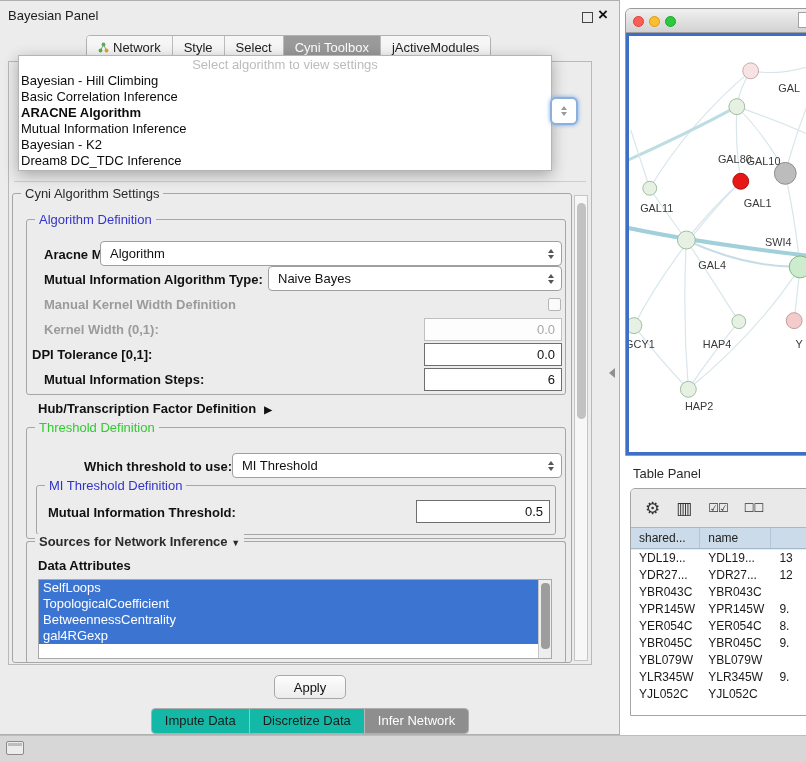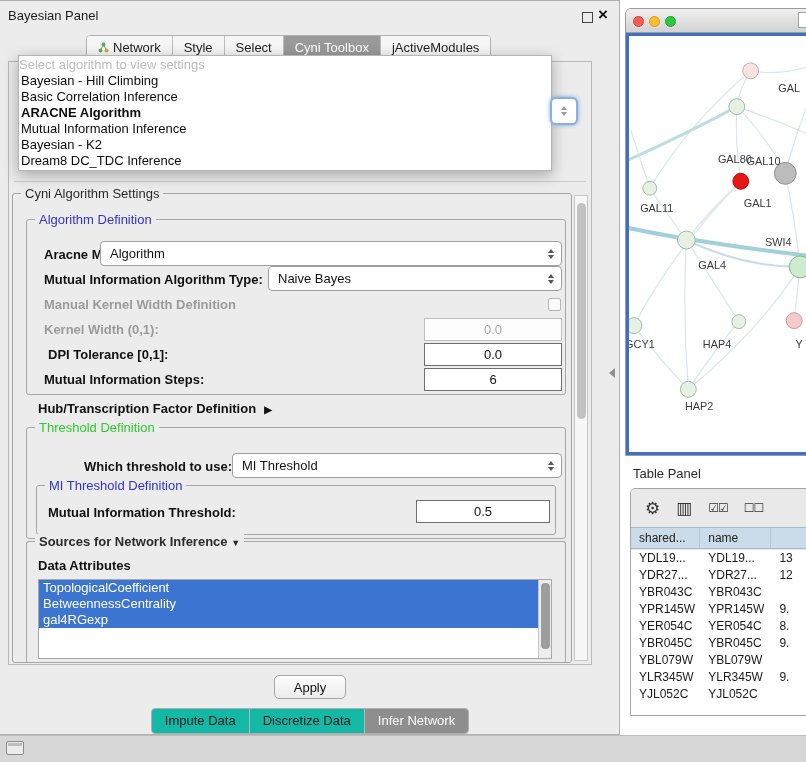--- a/index.html
+++ b/index.html
@@ -34,21 +34,21 @@
   #src-group{left:26px;top:540px;width:540px;height:122px;border-bottom:none}
 
   .flabel{position:absolute;font-weight:bold;font-size:13px;color:#111;white-space:nowrap}
   .flabel.dis{color:#9b9b9b}
 
   .combo{position:absolute;height:25px;background:#fff;border:1px solid #9f9f9f;border-radius:4px;display:flex;align-items:center;padding-left:9px;font-size:13px;cursor:pointer}
   .combo .arrs{position:absolute;right:7px;top:50%;transform:translateY(-50%);display:flex;flex-direction:column;gap:2px}
   .combo .au{width:0;height:0;border-left:3.5px solid transparent;border-right:3.5px solid transparent;border-bottom:4.5px solid #555}
   .combo .ad{width:0;height:0;border-left:3.5px solid transparent;border-right:3.5px solid transparent;border-top:4.5px solid #555}
 
-  .tfield{position:absolute;height:23px;background:#fff;border:1px solid #6e6e6e;font-size:13px;text-align:center;padding:0 6px;font-family:"Liberation Sans",sans-serif;color:#111}
+  .tfield{position:absolute;height:23px;background:#fff;border:1px solid #6e6e6e;font-size:13px;text-align:right;padding:0 6px;font-family:"Liberation Sans",sans-serif;color:#111}
   .tfield.dis{border-color:#c0c0c0;color:#a8a8a8;background:#fdfdfd}
 
   .checkbox{position:absolute;width:13px;height:13px;border:1px solid #b5b5b5;border-radius:2px;background:#fbfbfb;cursor:pointer}
 
   .toggle-row{position:absolute;font-weight:bold;font-size:13px;color:#111;cursor:pointer;white-space:nowrap}
   .tri{font-size:10px;margin-left:8px;color:#111}
 
   #attr-list{position:absolute;left:38px;top:578px;width:514px;height:80px;background:#fff;border:1px solid #a8a8a8;overflow:hidden}
   .src-item{height:16px;line-height:16px;padding-left:4px;font-size:13px;background:#3c74d2;color:#fff;cursor:pointer}
   .list-sb{position:absolute;right:0;top:0;width:13px;height:78px;background:#eeeeee;border-left:1px solid #c6c6c6}
@@ -61,21 +61,21 @@
   .apply-btn{width:72px;height:24px;border:1px solid #a8a8a8;border-radius:5px;background:linear-gradient(#fdfdfd,#ececec);font-size:13px;display:flex;align-items:center;justify-content:center;cursor:pointer}
 
   .bottom-tabs{position:absolute;left:0;top:707px;width:620px;display:flex;justify-content:center}
   .bt-bar{display:flex;border:1px solid #aeaeae;border-radius:4px;overflow:hidden}
   .btab{padding:4px 13px 5px 13px;font-size:13px;background:#14b8a6;color:#1c1c1c;border-right:1px solid #b8b8b8;cursor:pointer}
   .btab:last-child{border-right:none}
   .btab.sel{background:#8e8e8e;color:#fff}
 
   
   #algo-popup{position:absolute;left:18px;top:54px;width:534px;height:116px;background:#fff;border:1px solid #b5b5b5;box-shadow:0 4px 14px rgba(0,0,0,.30);z-index:30}
-  .popup-prompt{height:17px;line-height:17px;text-align:left;color:#bcbcbc;font-size:13px}
+  .popup-prompt{height:17px;line-height:17px;text-align:center;color:#bcbcbc;font-size:13px}
   .popup-item{height:16px;line-height:16px;padding-left:2px;font-size:13px;color:#0c0c0c;cursor:pointer}
   .popup-item.sel{font-weight:bold}
 
   #combo-fragment{position:absolute;left:550px;top:96px;width:28px;height:28px;background:#fff;border:2px solid #8ab0e0;border-radius:6px;box-shadow:0 0 4px rgba(110,160,225,.9);z-index:40;display:flex;align-items:center;justify-content:center;flex-direction:column;gap:2px;cursor:pointer}
   #combo-fragment .au{width:0;height:0;border-left:3px solid transparent;border-right:3px solid transparent;border-bottom:4px solid #9a9a9a}
   #combo-fragment .ad{width:0;height:0;border-left:3px solid transparent;border-right:3px solid transparent;border-top:4px solid #9a9a9a}
 
   .splitter-arrow{position:absolute;left:609px;top:368px;width:0;height:0;border-top:5px solid transparent;border-bottom:5px solid transparent;border-right:6px solid #8f8f8f;cursor:pointer}
 
   
@@ -170,21 +170,21 @@
         <span class="ad"></span>
       </span>
   </div>
 
   <span class="flabel dis" style="left:44px;top:296px">Manual Kernel Width Definition</span>
   <span class="checkbox" style="left:548px;top:297px"></span>
 
   <span class="flabel dis" style="left:44px;top:321px">Kernel Width (0,1):</span>
   <input class="tfield dis" style="left: 424px; top: 317px; width: 138px;" readonly="" value="0.0">
 
-  <span class="flabel" style="left:48px;top:346px">DPI Tolerance [0,1]:</span>
+  <span class="flabel" style="left:32px;top:346px">DPI Tolerance [0,1]:</span>
   <input class="tfield" style="left: 424px; top: 342px; width: 138px;" readonly="" value="0.0">
 
   <span class="flabel" style="left:44px;top:371px">Mutual Information Steps:</span>
   <input class="tfield" style="left: 424px; top: 367px; width: 138px;" readonly="" value="6">
 
   <div class="toggle-row" style="left:38px;top:400px">
     <span>Hub/Transcription Factor Definition</span><span class="tri">▶</span>
   </div>
 
   <div class="group" id="th-group">
@@ -206,20 +206,21 @@
   <span class="flabel" style="left:48px;top:504px">Mutual Information Threshold:</span>
   <input class="tfield" style="left: 416px; top: 499px; width: 134px;" readonly="" value="0.5">
 
   <div class="group" id="src-group">
     <span class="legend" style="font-weight:bold"><span>Sources for Network Inference</span> <span style="font-size:9px">▼</span></span>
   </div>
   <span class="flabel" style="left:38px;top:557px">Data Attributes</span>
 
   <div id="attr-list">
     <div>
+        <div class="src-item">SelfLoops</div>
         <div class="src-item">TopologicalCoefficient</div>
         <div class="src-item">BetweennessCentrality</div>
         <div class="src-item">gal4RGexp</div>
       </div>
     <div class="list-sb">
         <div class="thumb"></div>
       </div>
   </div>
 
   <div class="outer-sb">

